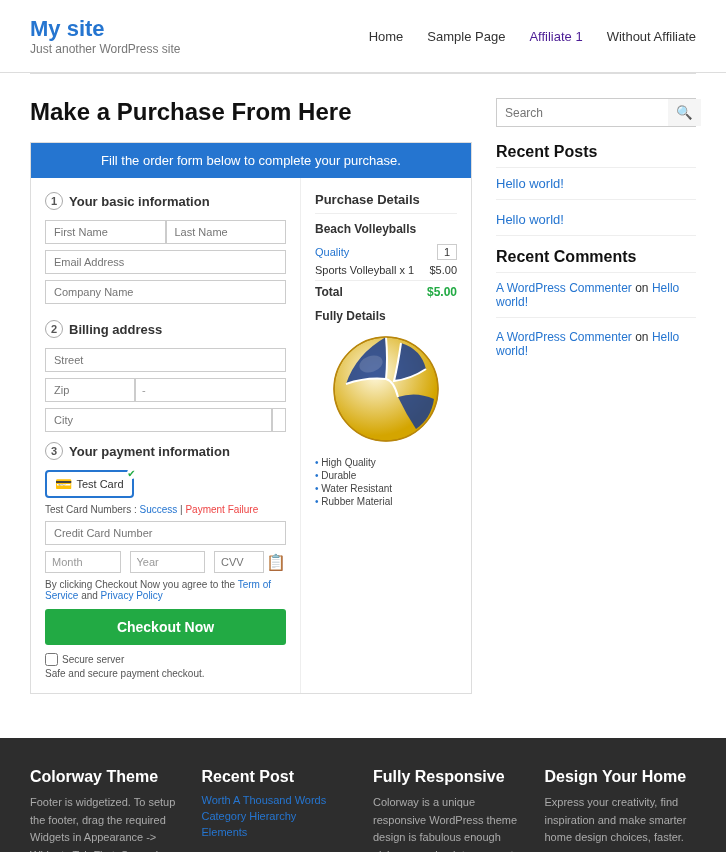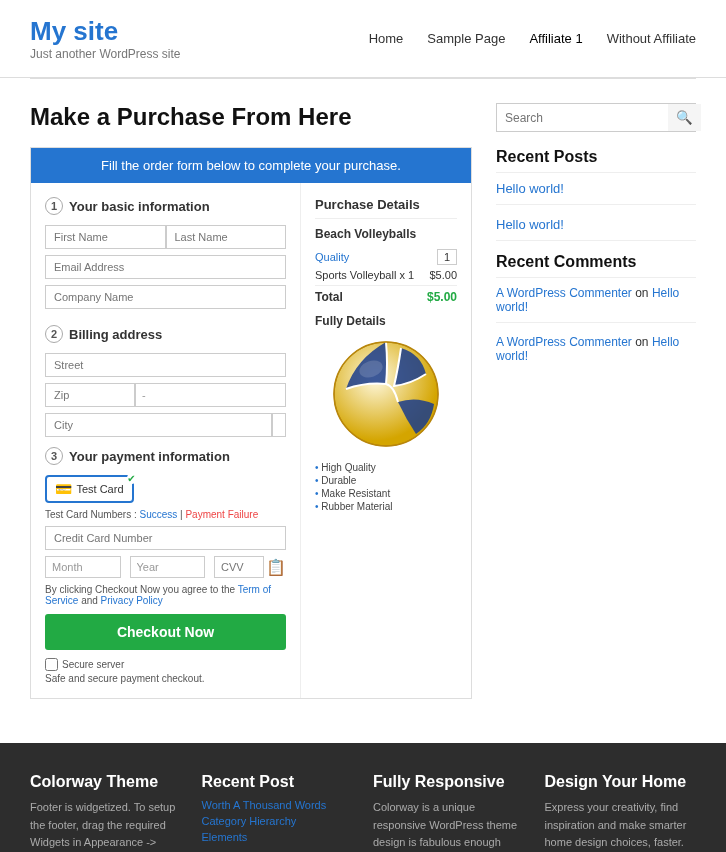--- a/index.html
+++ b/index.html
@@ -1,25 +1,25 @@
 <!DOCTYPE html>
 <html><head>
   <meta charset="utf-8">
   <style>
     * { box-sizing: border-box; margin: 0; padding: 0; }
     body { font-family: Arial, sans-serif; font-size: 14px; color: #333; background: #fff; }
 
     
     .site-header { padding: 16px 30px; border-bottom: 1px solid #ddd; display: flex; align-items: center; justify-content: space-between; }
     .site-title { }
-    .site-title h1 { font-size: 26px; color: #2575d0; font-weight: bold; }
+    .site-title h1 { font-size: 22px; color: #2575d0; font-weight: bold; }
     .site-title p { font-size: 12px; color: #777; }
     .site-nav { display: flex; gap: 24px; align-items: center; }
     .site-nav a { text-decoration: none; color: #333; font-size: 13px; }
-    .site-nav a.affiliate { color: #000000; }
+    .site-nav a.affiliate { color: #4c1d95; }
     .site-nav a.without-affiliate { color: #333; }
     .header-divider { border: none; border-top: 1px solid #ddd; margin: 0 30px; }
 
     
     .main-content { display: flex; padding: 24px 30px; gap: 24px; }
     .content-area { flex: 1; }
     .sidebar { width: 200px; flex-shrink: 0; }
 
     
     .page-title { font-size: 24px; font-weight: bold; color: #111; margin-bottom: 16px; }
@@ -252,21 +252,21 @@
             <path d="M75 14 Q72 35 68 52 Q85 50 100 40" stroke="white" stroke-width="2" fill="none" clip-path="url(#circle-clip)"></path>
             <path d="M60 50 Q68 52 72 68" stroke="white" stroke-width="2" fill="none" clip-path="url(#circle-clip)"></path>
 
             <circle cx="60" cy="60" r="52" fill="none" stroke="#b8860b" stroke-width="1.5"></circle>
             <ellipse cx="45" cy="35" rx="12" ry="8" fill="white" opacity="0.15" transform="rotate(-20 45 35)"></ellipse>
           </svg>
 
           <ul class="features-list">
             <li>High Quality</li>
             <li>Durable</li>
-            <li>Make Resistant</li>
+            <li>Water Resistant</li>
             <li>Rubber Material</li>
           </ul>
         </div>
       </div>
     </div>
   </div>
 
   <aside class="sidebar">
     <div class="search-box">
       <input class="search-input" type="text" placeholder="Search" style="">

